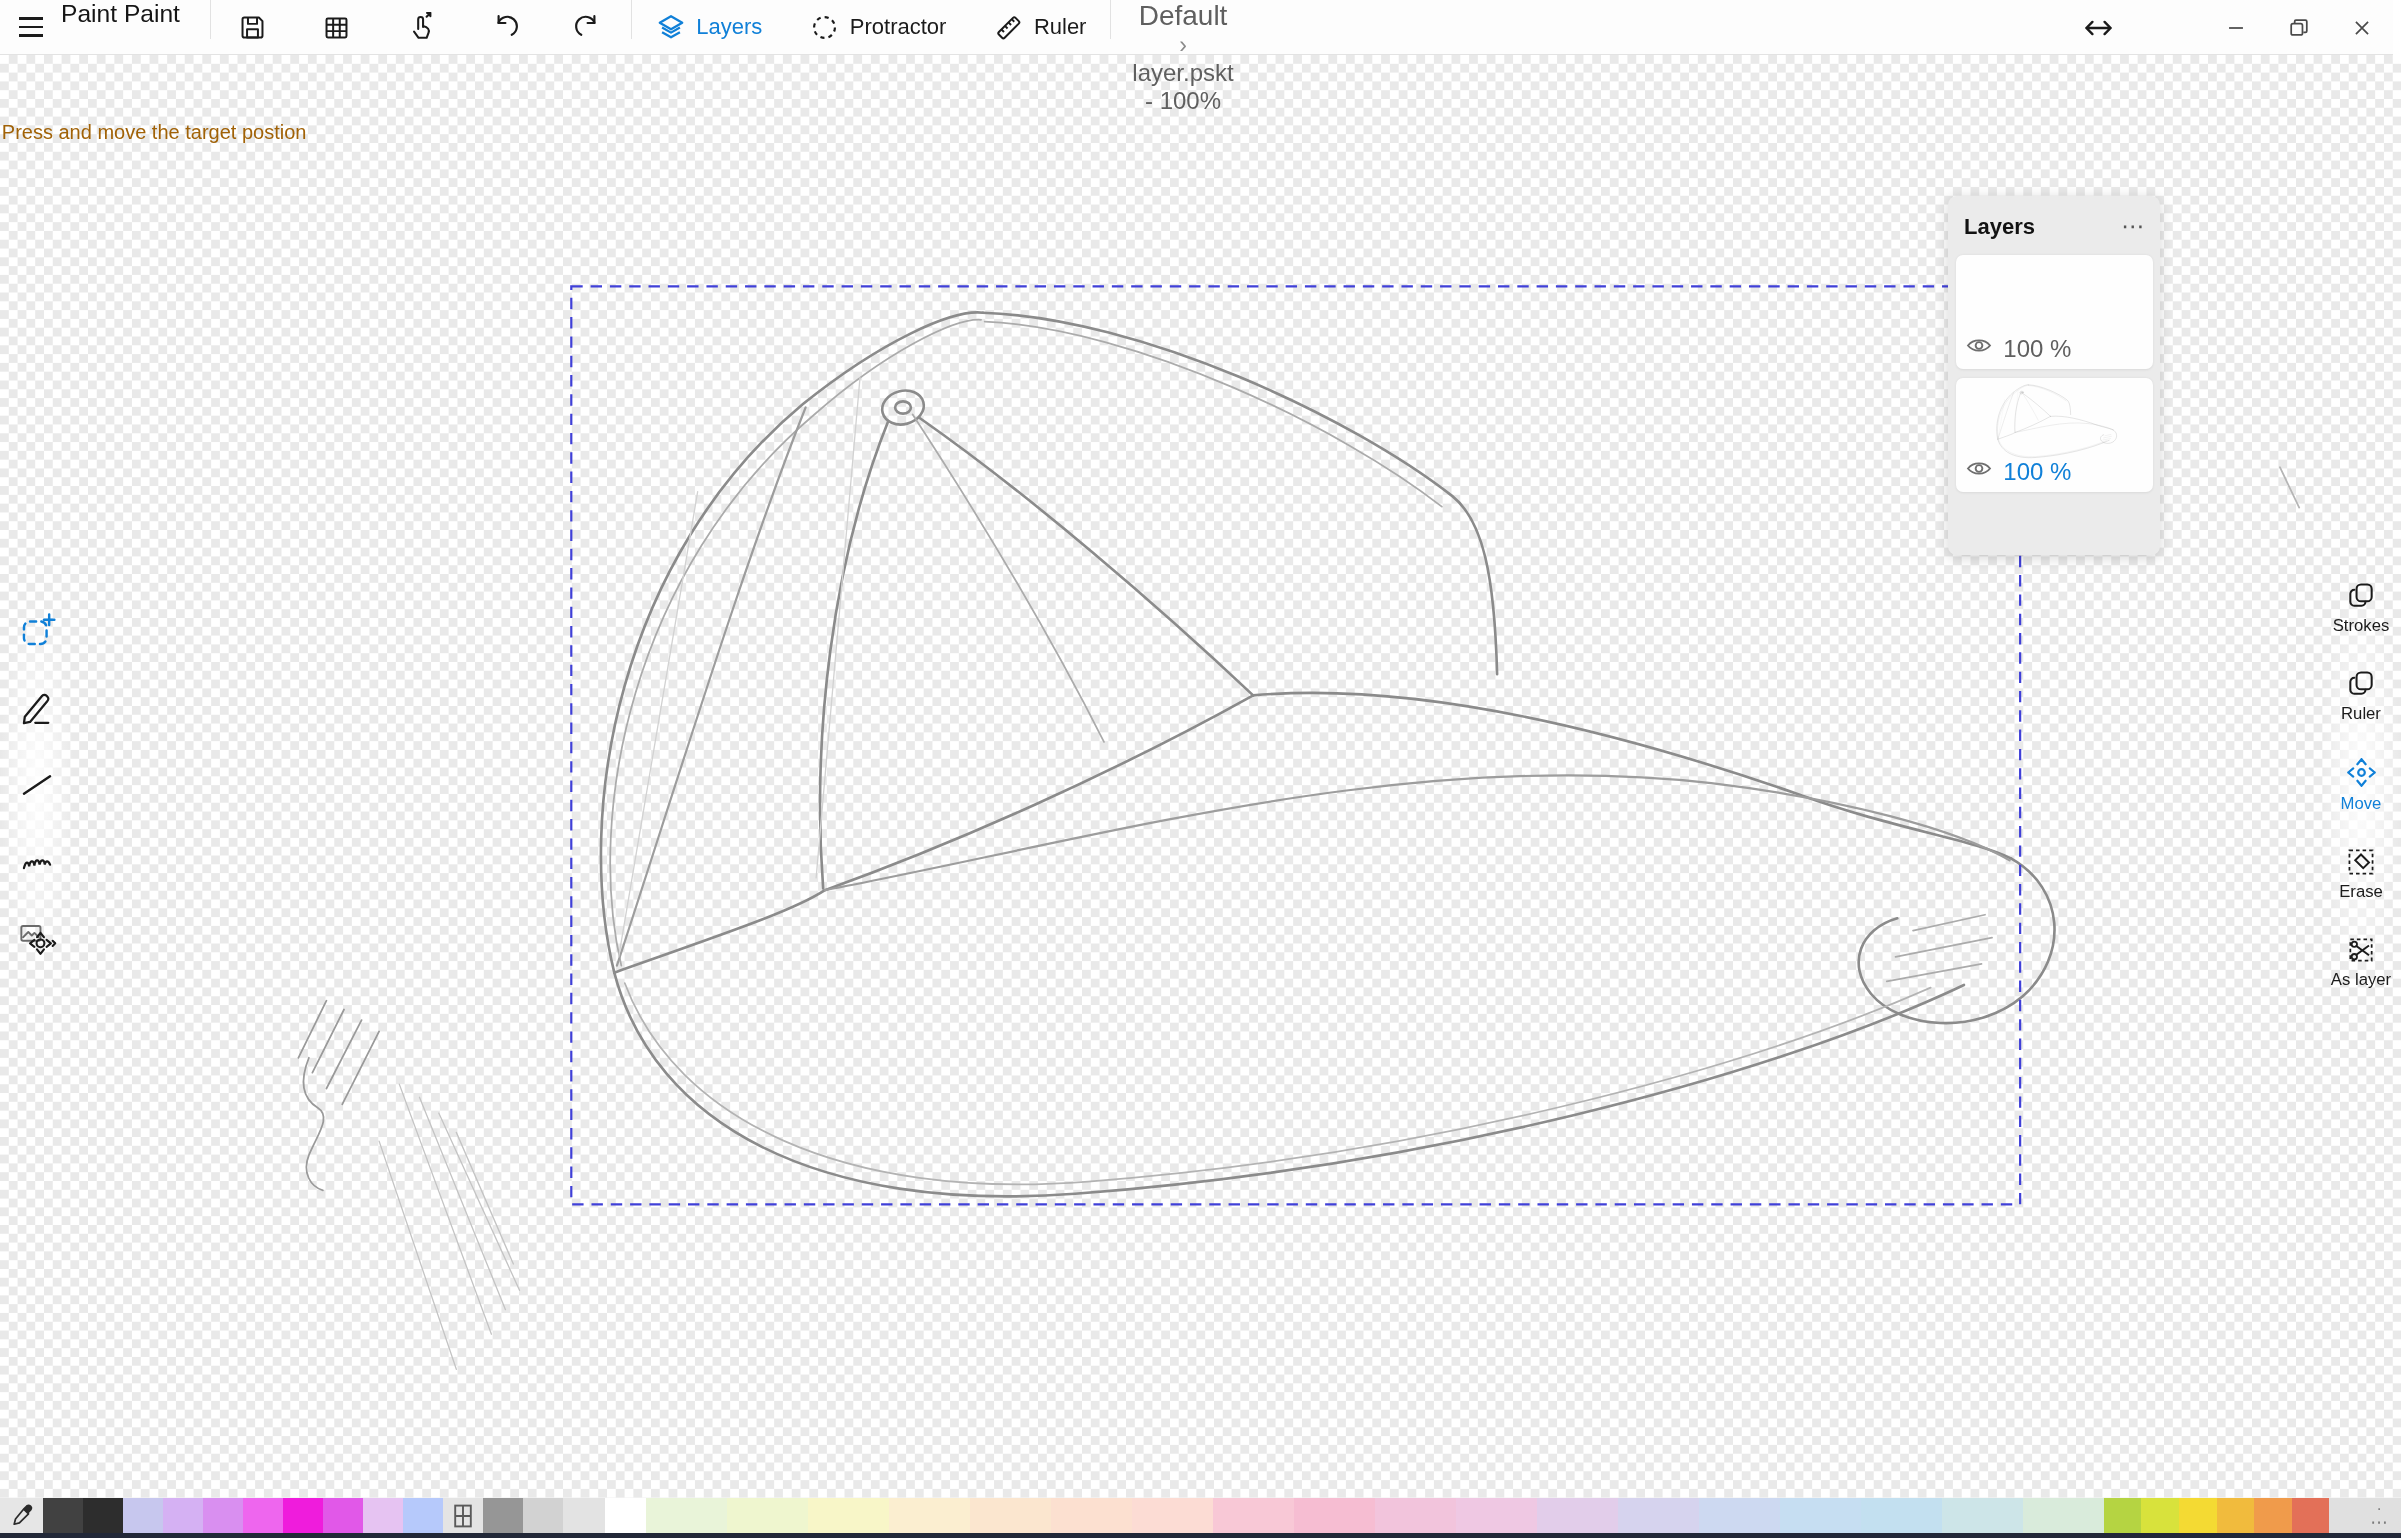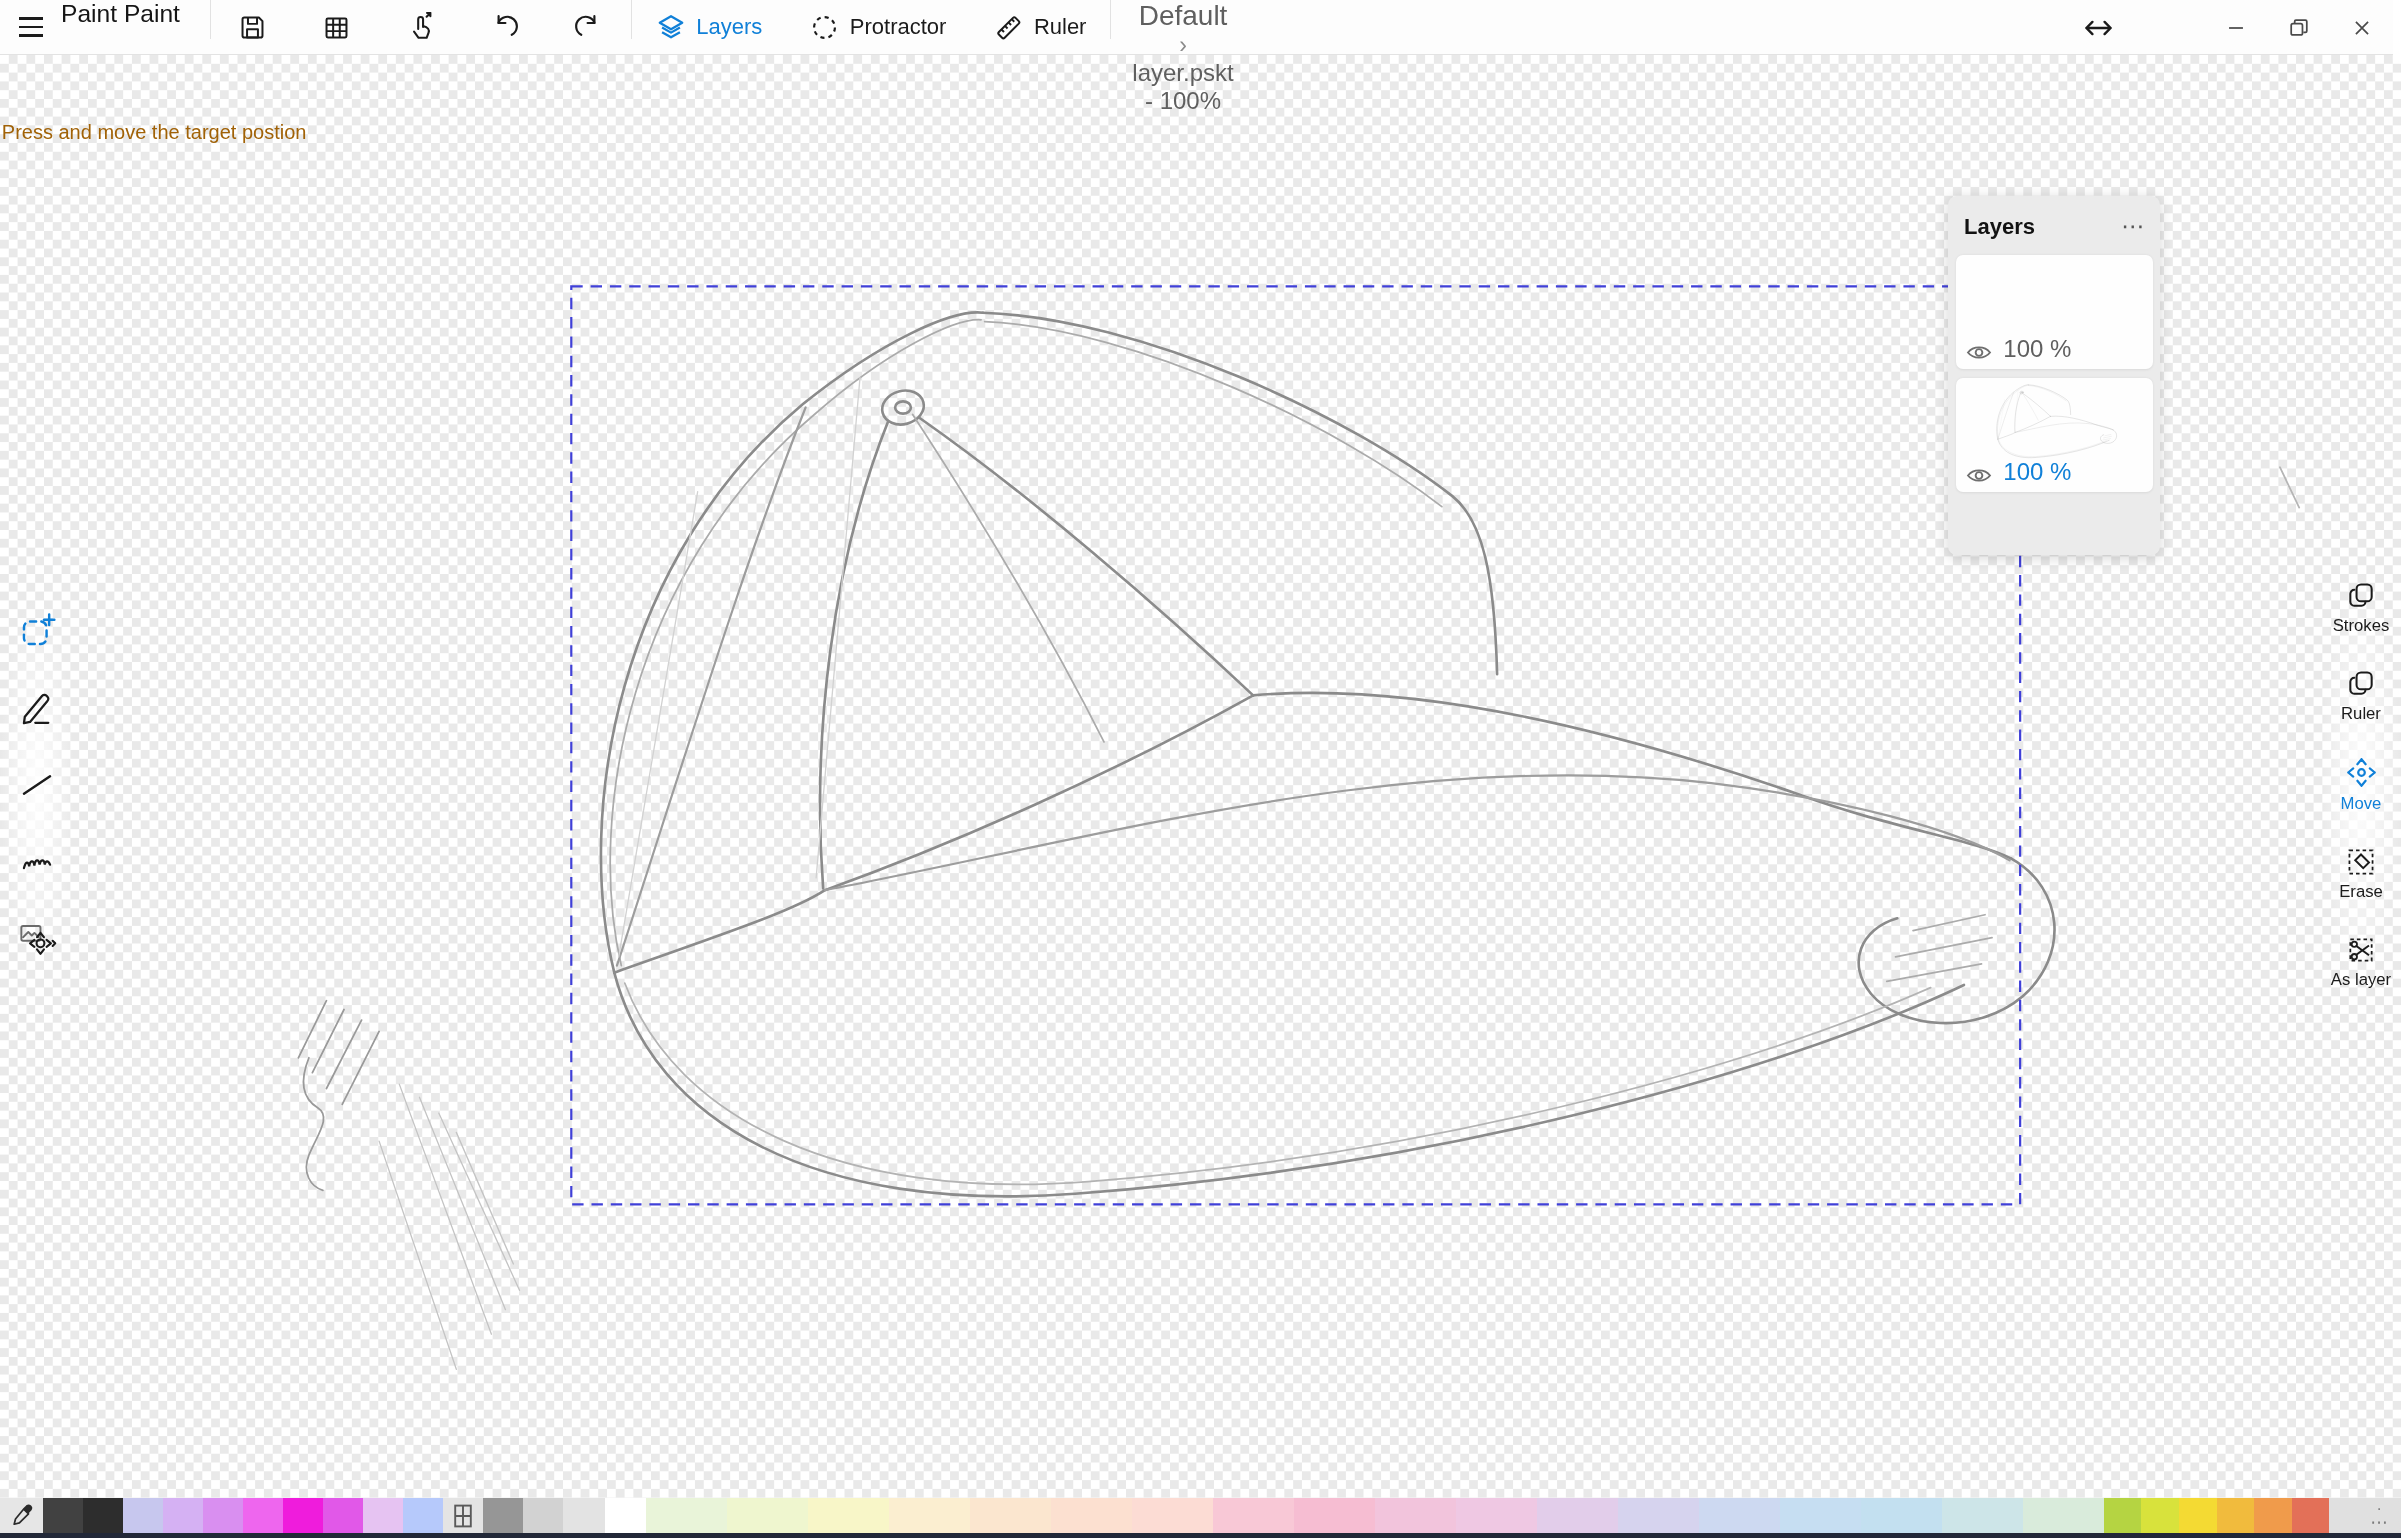--- a/index.html
+++ b/index.html
@@ -40,21 +40,21 @@
   .ltool{ width:40px; height:40px; display:flex; align-items:center; justify-content:center; cursor:pointer;}
 
   
   .layers-panel{ position:absolute; left:1948px; top:196px; width:212px; height:359px;
     background:#ebebeb; border-radius:8.8px; box-shadow:0 2.6px 14px rgba(0,0,0,.16); z-index:20;}
   .lp-head{ display:flex; align-items:center; justify-content:space-between; padding:17.6px 14px 7px 16px;}
   .lp-title{ font-size:22px; font-weight:bold; color:#121212;}
   .lp-menu{ font-size:23px; color:#555; letter-spacing:1.8px; cursor:pointer; line-height:8.8px;}
   .layer-card{ position:relative; margin:8.8px 8px 0 8px; width:197px; height:114px; background:#fefefe;
     border-radius:7px; box-shadow:0 0.9px 2.6px rgba(0,0,0,.08); cursor:pointer; overflow:hidden;}
-  .layer-meta{ position:absolute; left:8.8px; bottom:6.1px; display:flex; align-items:flex-end; gap:10.5px;}
+  .layer-meta{ position:absolute; left:8.8px; bottom:6.1px; display:flex; align-items:flex-start; gap:10.5px;}
   .layer-op{ font-size:24px; color:#5f5f5f;}
   .layer-card.selected .layer-op{ color:var(--accent); }
   .layer-thumb{ position:absolute; left:10.5px; top:1.8px; width:176px; height:84px;}
 
   
   .right-tools{ position:absolute; right:0; top:569px; width:80px; display:flex; flex-direction:column; align-items:center; gap:32px; z-index:10; padding:10.5px 0;
     background:radial-gradient(closest-side, rgba(255,255,255,.92), rgba(255,255,255,0)); }
   .rtool{ display:flex; flex-direction:column; align-items:center; gap:4.4px; cursor:pointer; color:#1b1b1b;}
   .rtool .rlabel{ font-size:16.7px; white-space:nowrap;}
   .rtool.active{ color:var(--accent); }

